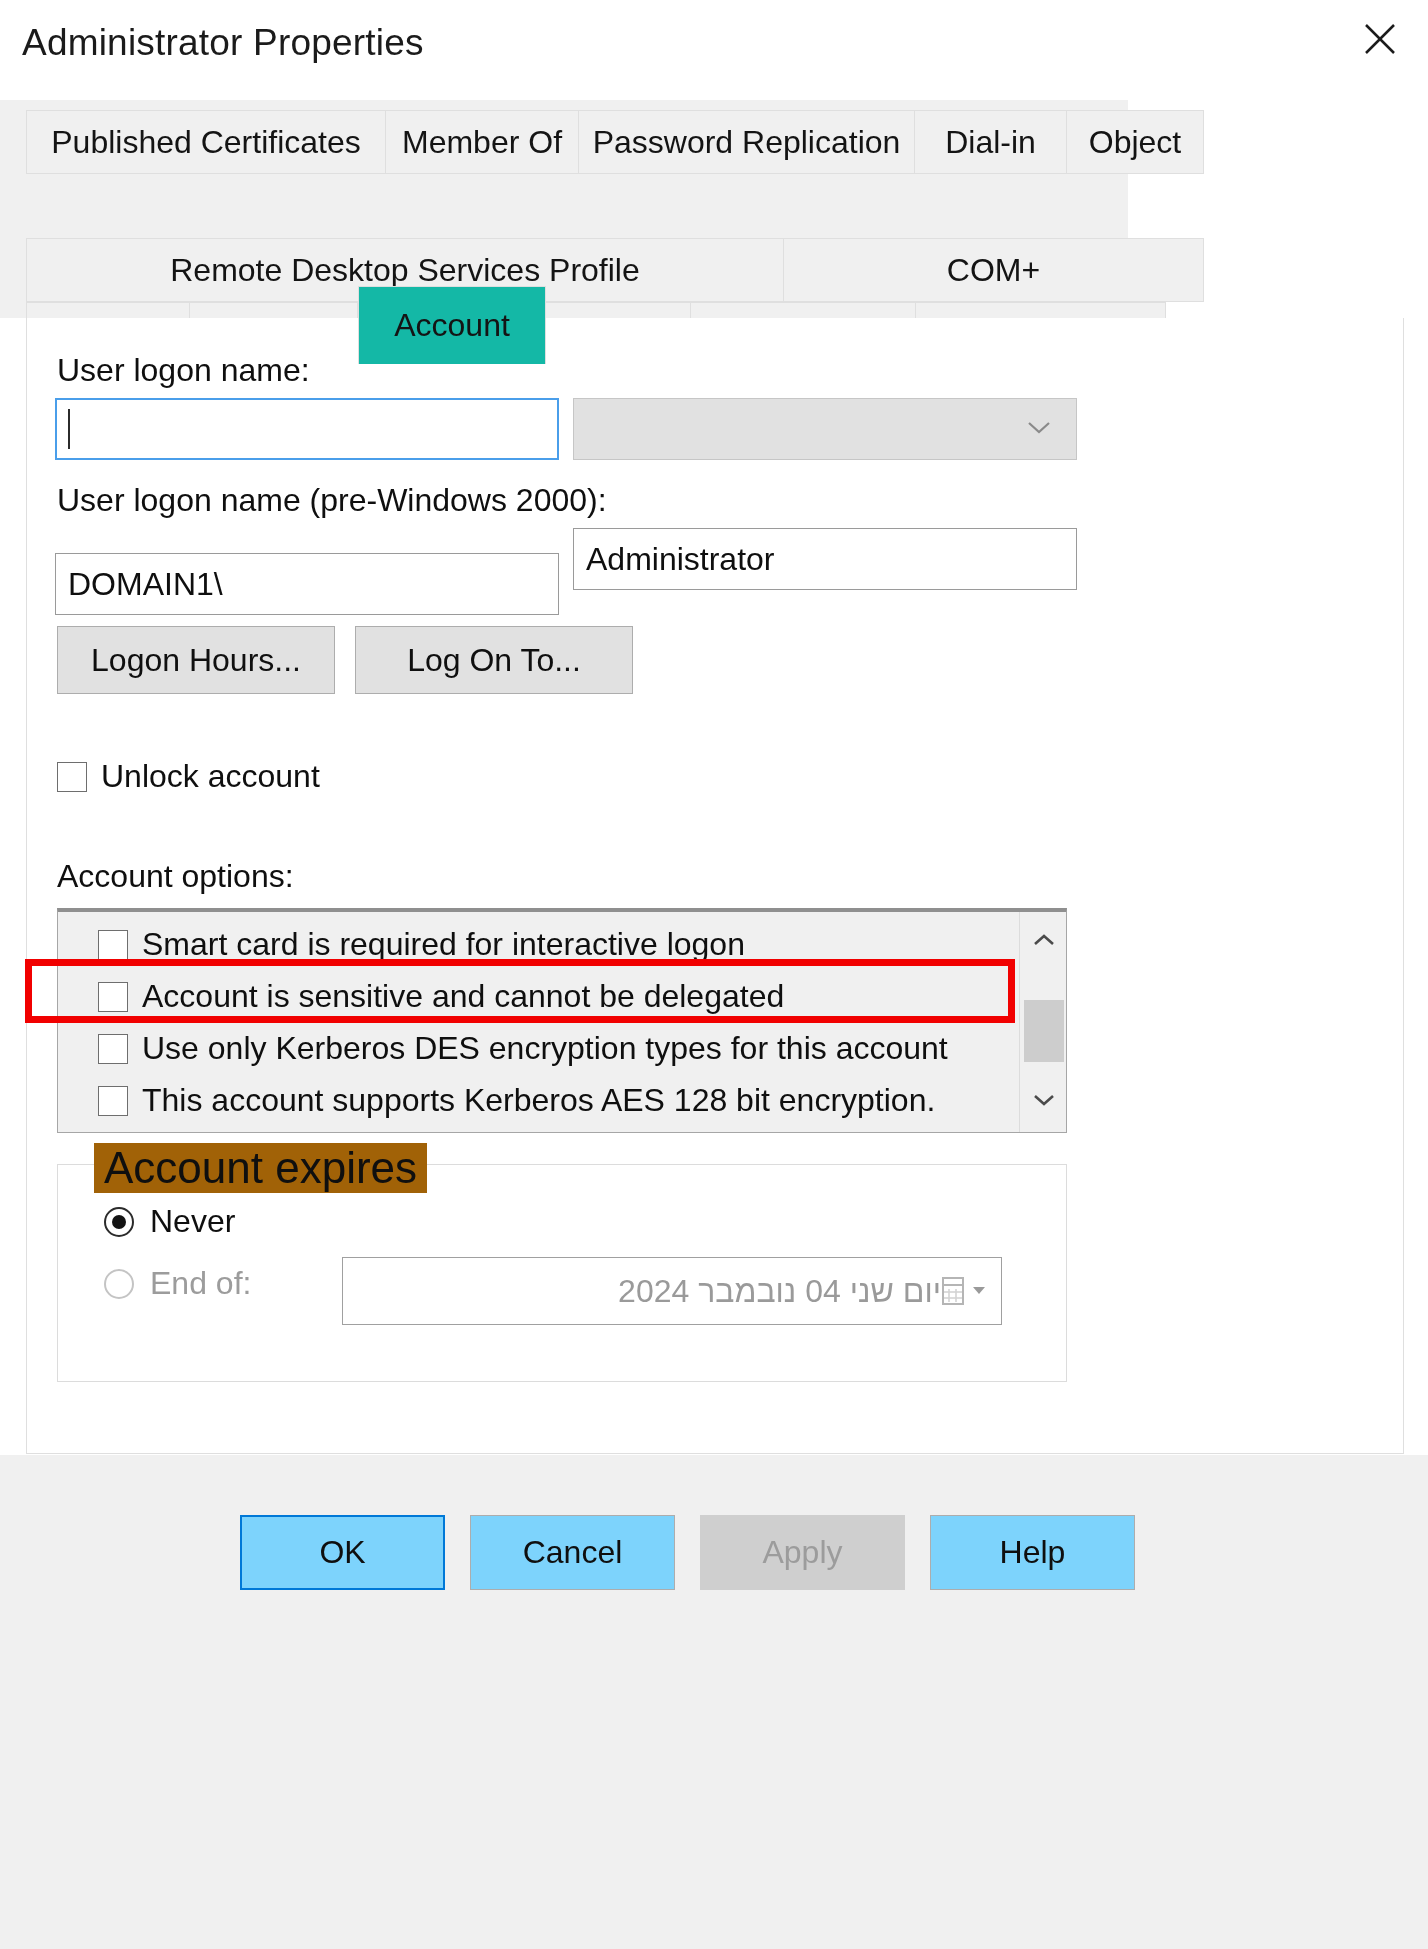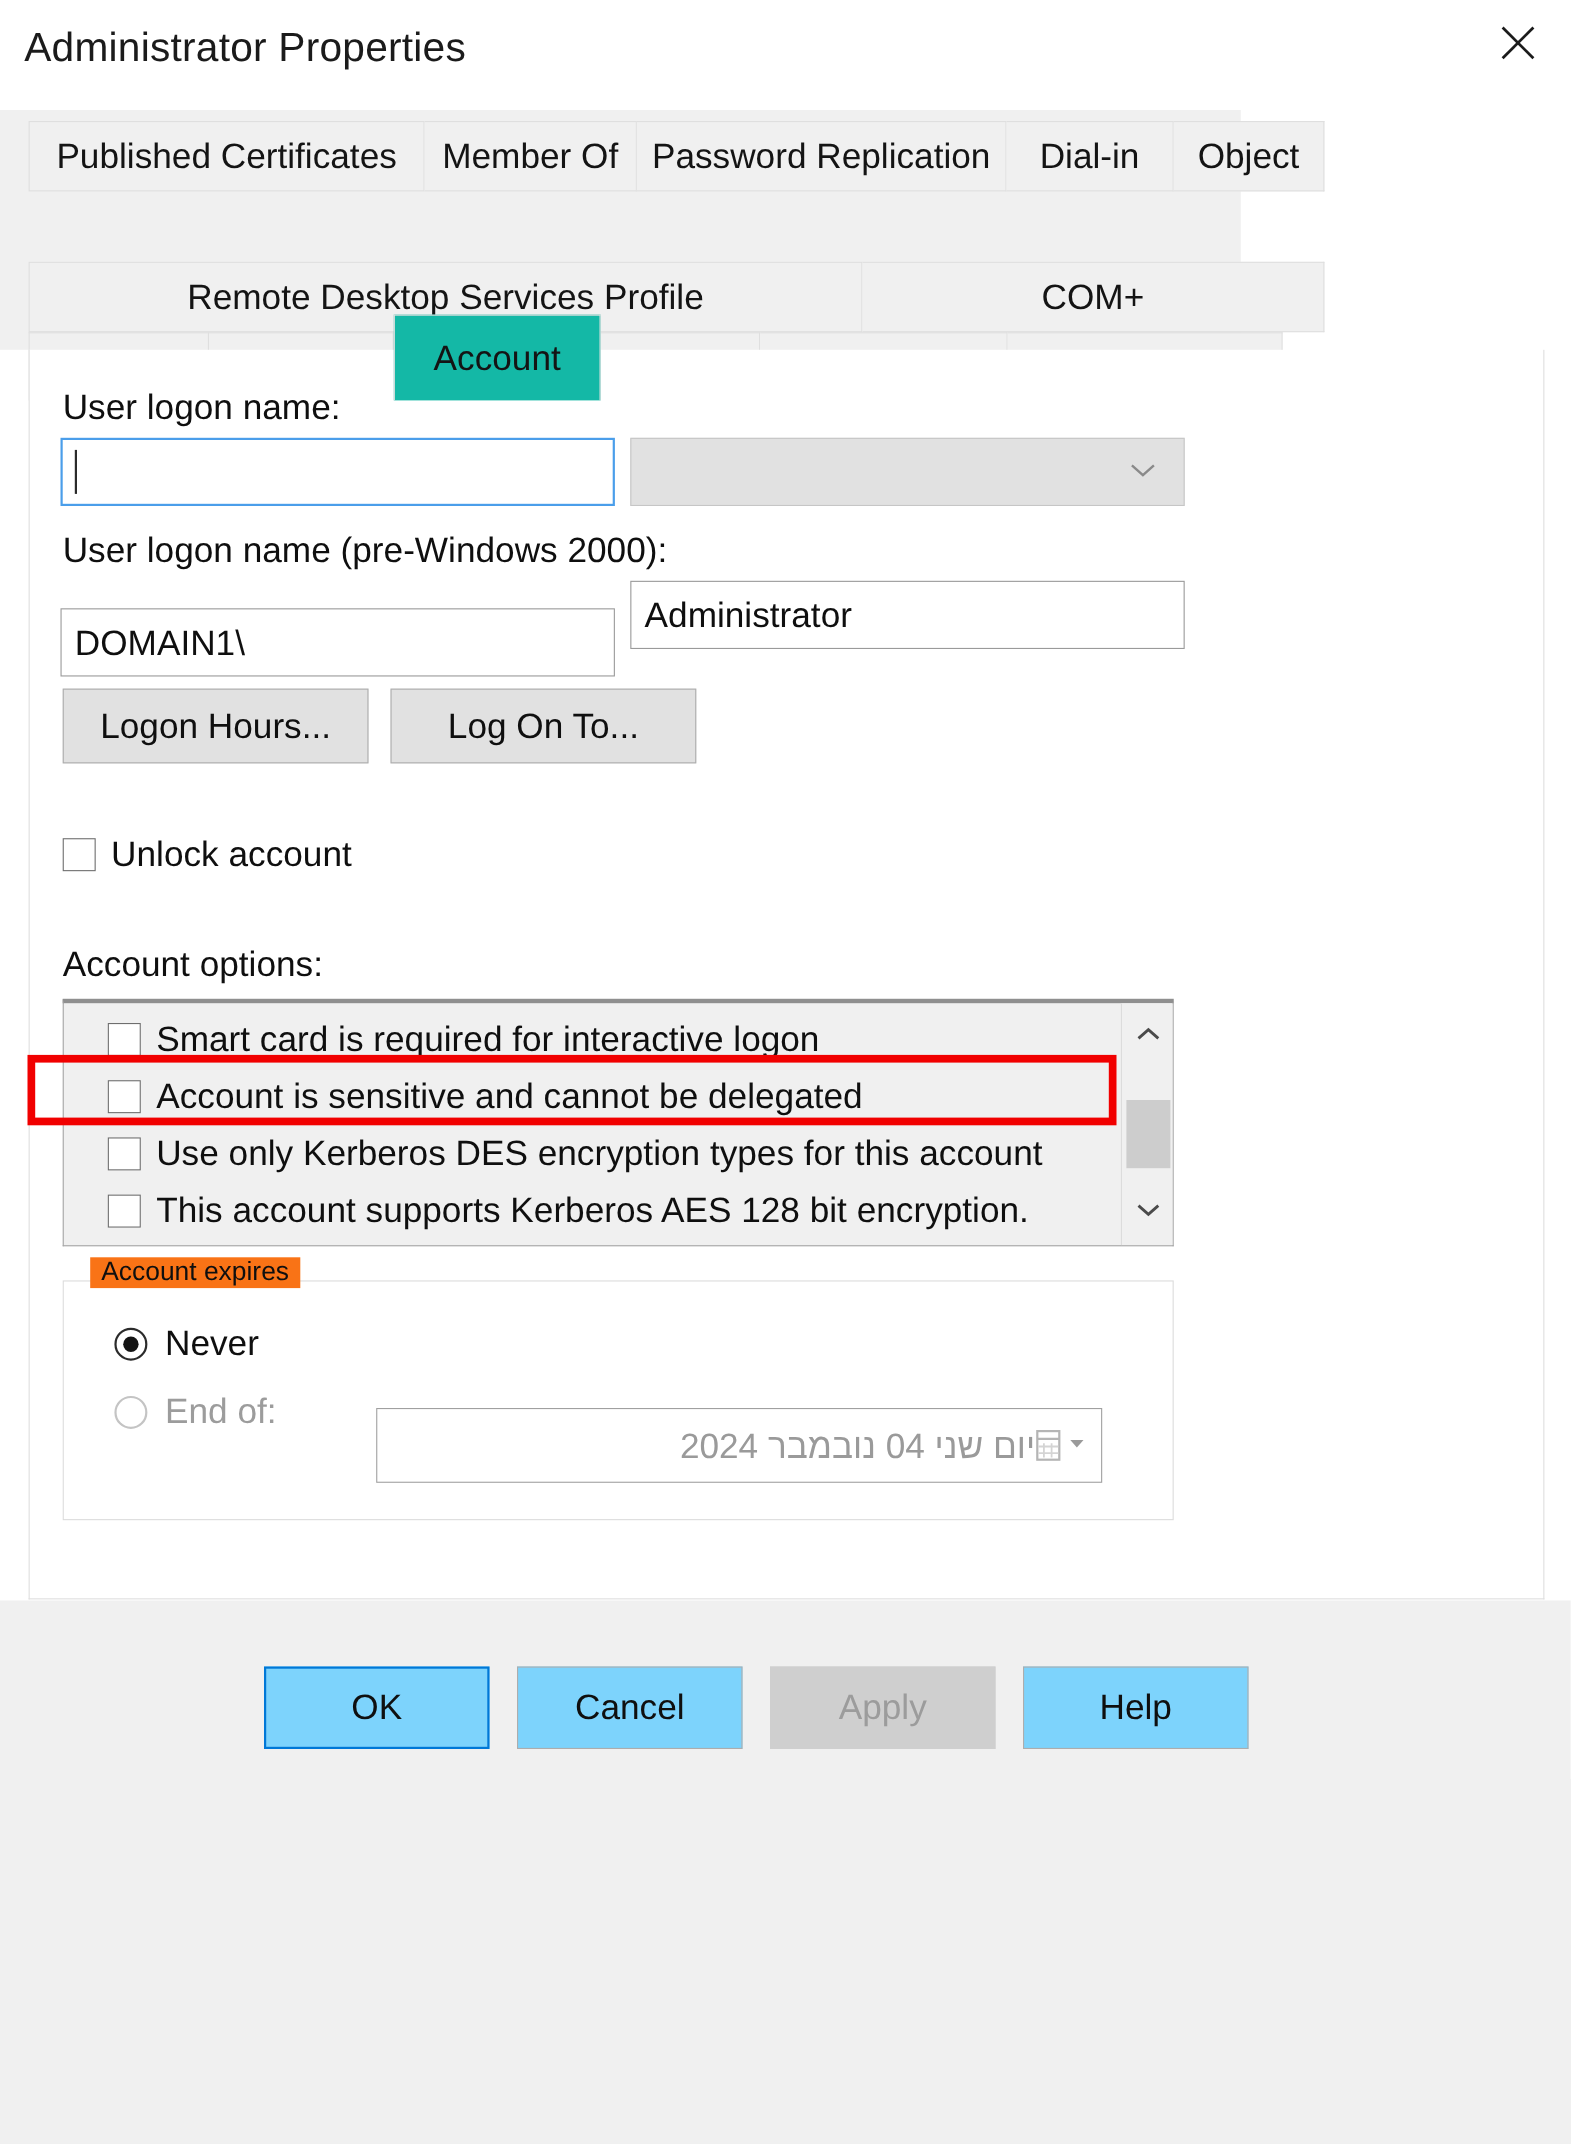--- a/index.html
+++ b/index.html
@@ -194,24 +194,24 @@
     cursor: default;
   }
 
   
   .groupbox {
     position: absolute;
     border: 1px solid #dcdcdc;
   }
   .groupbox .gb-title {
     position: absolute;
-    top: -22px; left: 24px;
-    background: #f97316;
+    top: -22px; left: 36px;
+    background: #a16207;
     padding: 0 10px;
-    font-size: 24px; color: #0f0f0f; white-space: nowrap;
+    font-size: 44px; color: #0f0f0f; white-space: nowrap;
   }
 
   .radio-row {
     position: absolute;
     display: flex; align-items: center;
     cursor: default;
   }
   .radio {
     width: 30px; height: 30px; border-radius: 50%;
     border: 2px solid #2b2b2b; background: #ffffff;
@@ -430,21 +430,21 @@
       <div class="radio-row" style="left:46px; top:38px;">
         <span class="radio checked"></span>
         <span class="radio-label">Never</span>
       </div>
 
       <div class="radio-row" style="left:46px; top:100px;">
         <span class="radio disabled"></span>
         <span class="radio-label disabled">End of:</span>
       </div>
 
-      <div class="datebox" style="left:284px; top:92px; width:660px; height:68px;margin-top:23px;">
+      <div class="datebox" style="left:284px; top:92px; width:660px; height:68px;">
         <span class="date-text">יום שני  04  נובמבר  2024</span>
         <span class="date-icon">
           <svg width="26" height="30" viewBox="0 0 26 30">
             <rect x="2" y="2" width="20" height="26" fill="#ffffff" stroke="#b5b5b5" stroke-width="2"></rect>
             <line x1="2" y1="9" x2="22" y2="9" stroke="#b5b5b5" stroke-width="2"></line>
             <line x1="8" y1="13" x2="8" y2="26" stroke="#d4d4d4" stroke-width="1.6"></line>
             <line x1="15" y1="13" x2="15" y2="26" stroke="#d4d4d4" stroke-width="1.6"></line>
             <line x1="3" y1="16" x2="21" y2="16" stroke="#d4d4d4" stroke-width="1.6"></line>
             <line x1="3" y1="22" x2="21" y2="22" stroke="#d4d4d4" stroke-width="1.6"></line>
           </svg>

